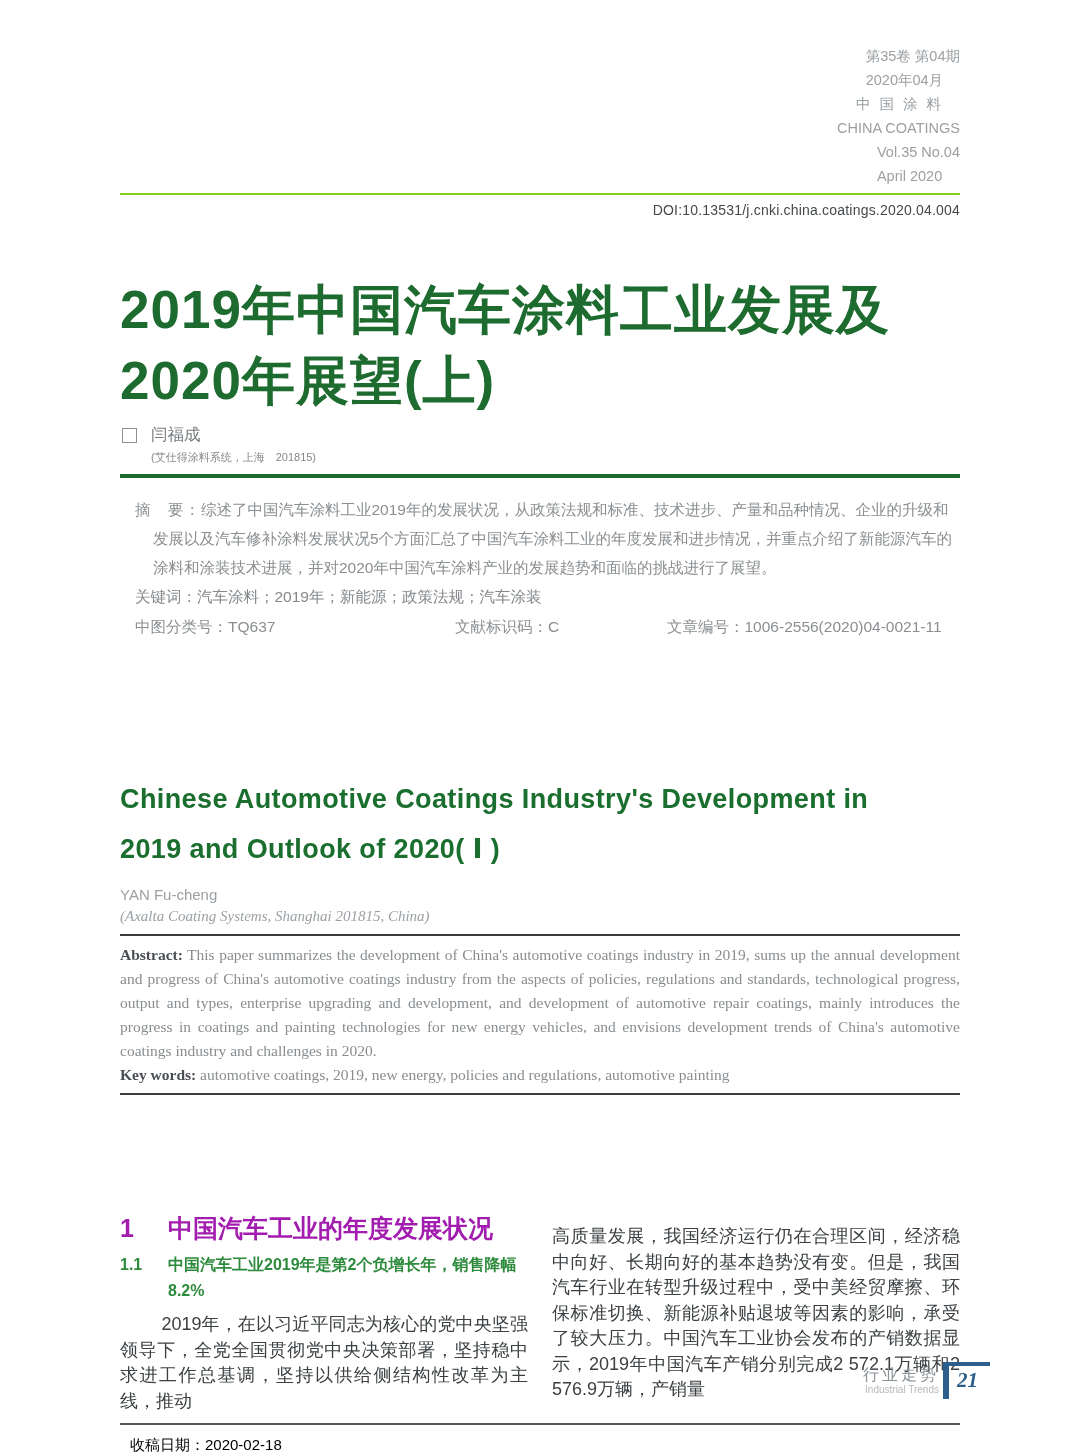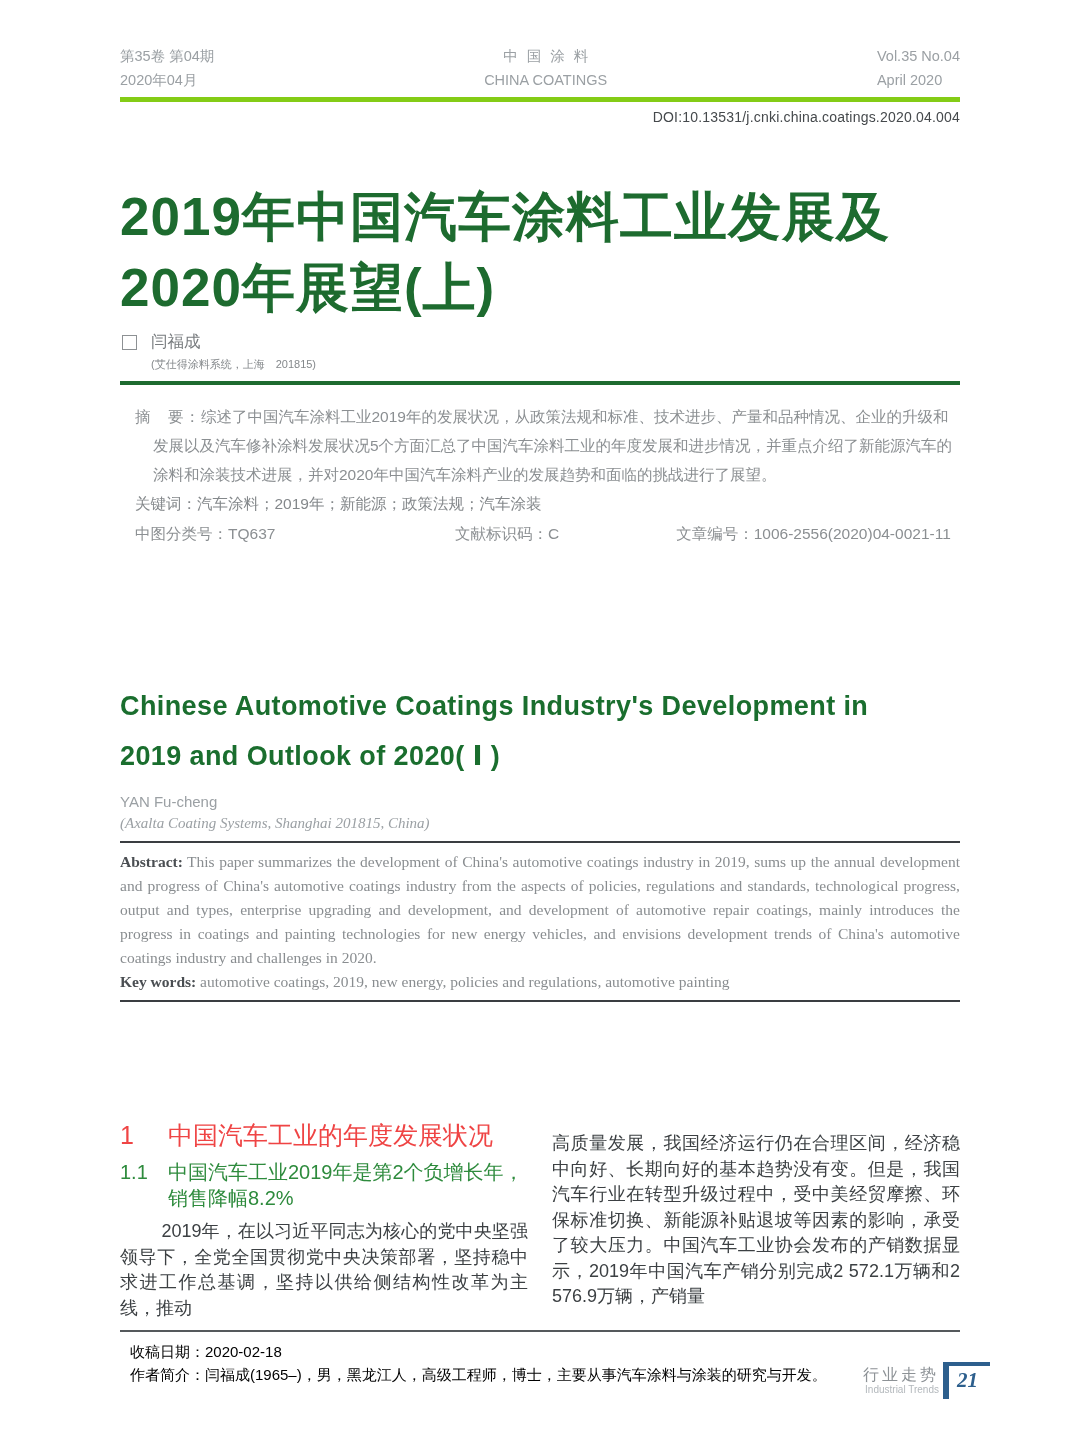--- a/index.html
+++ b/index.html
@@ -12,21 +12,21 @@
     font-family: "Liberation Sans", "DejaVu Sans", sans-serif;
     color: #3c4043;
     overflow: hidden;
   }
   .content { padding: 44px 118px 0 120px; }
 
   
   .jheader {
     display: flex; justify-content: space-between; align-items: flex-end;
     font-size: 14.5px; line-height: 24px; color: #9ba0a4;
-    border-bottom: 5px solid #84cc16; padding-bottom: 5px;
+    border-bottom: 2px solid #84cc16; padding-bottom: 5px; flex-direction: column;
   }
   .jheader .col { display: flex; flex-direction: column; }
   .jheader .col.center { text-align: center; }
   .jheader .col.right { text-align: left; }
   .jheader .cn-name { letter-spacing: 9px; text-indent: 9px; }
   .doi { margin-top: 7px; font-size: 14px; color: #45494c; letter-spacing: 0.2px; text-align: right; }
 
   
   .title-cn {
     margin-top: 56px;
@@ -45,21 +45,21 @@
   .abs-cn { margin-top: 17px; margin-left: 33px; font-size: 15.5px; line-height: 29px; color: #8b8f92; }
   .abs-cn .outdent { margin-left: -18px; }
   .abs-cn .lbl { letter-spacing: 1px; }
   .kw-cn { color: #84888b; }
   .class-row {
     display: flex; margin-top: 2px; margin-left: 15px;
     font-size: 15.5px; line-height: 27px; color: #8b8f92;
   }
   .class-row .c1 { width: 320px; }
   .class-row .c2 { width: 212px; }
-  .class-row .c3 { flex: 1; text-align: center; }
+  .class-row .c3 { flex: 1; }
 
   
   .title-en {
     margin-top: 134px;
     color: #1a6e2e; font-weight: bold;
     font-size: 27px; line-height: 50px; letter-spacing: 0.4px;
   }
   .author-en { margin-top: 12px; font-size: 15px; color: #9ba0a4; }
   .affil-en {
     margin-top: 5px; font-size: 15px; color: #9ba0a4;
@@ -74,24 +74,24 @@
     font-size: 15.5px; line-height: 24px; color: #898d90;
     text-align: justify;
   }
   .abs-en .lbl, .abs-en .kwlbl { font-weight: bold; color: #4a4e52; }
   .kw-en { margin-top: 0; }
   .rule-thin2 { margin-top: 6px; height: 2px; background: #3a3e41; }
 
   
   .columns { margin-top: 118px; display: flex; gap: 24px; }
   .colL, .colR { width: 408px; }
-  .h1-cn { font-size: 25px; line-height: 30px; font-weight: normal; color: #ef4444; }
+  .h1-cn { font-size: 25px; line-height: 30px; font-weight: bold; color: #a21caf; }
   .h1-cn .num { display: inline-block; width: 48px; }
   .h2-cn {
-    margin-top: 9px; font-size: 20px; line-height: 26px; font-weight: normal; color: #2e8b3d;
+    margin-top: 9px; font-size: 16px; line-height: 26px; font-weight: bold; color: #2e8b3d;
     padding-left: 48px; text-indent: -48px;
   }
   .h2-cn .num { display: inline-block; width: 48px; text-indent: 0; }
   .para { margin-top: 8px; font-size: 18px; line-height: 25.5px; color: #3c4043; text-align: justify; }
   .para.indent { text-indent: 2.3em; }
   .colR .para { margin-top: 11px; }
 
   
   .rule-foot { margin-top: 9px; height: 1.5px; background: #55595c; }
   .footnotes { margin-top: 8px; margin-left: 10px; font-size: 15px; line-height: 23px; color: #000000; }

